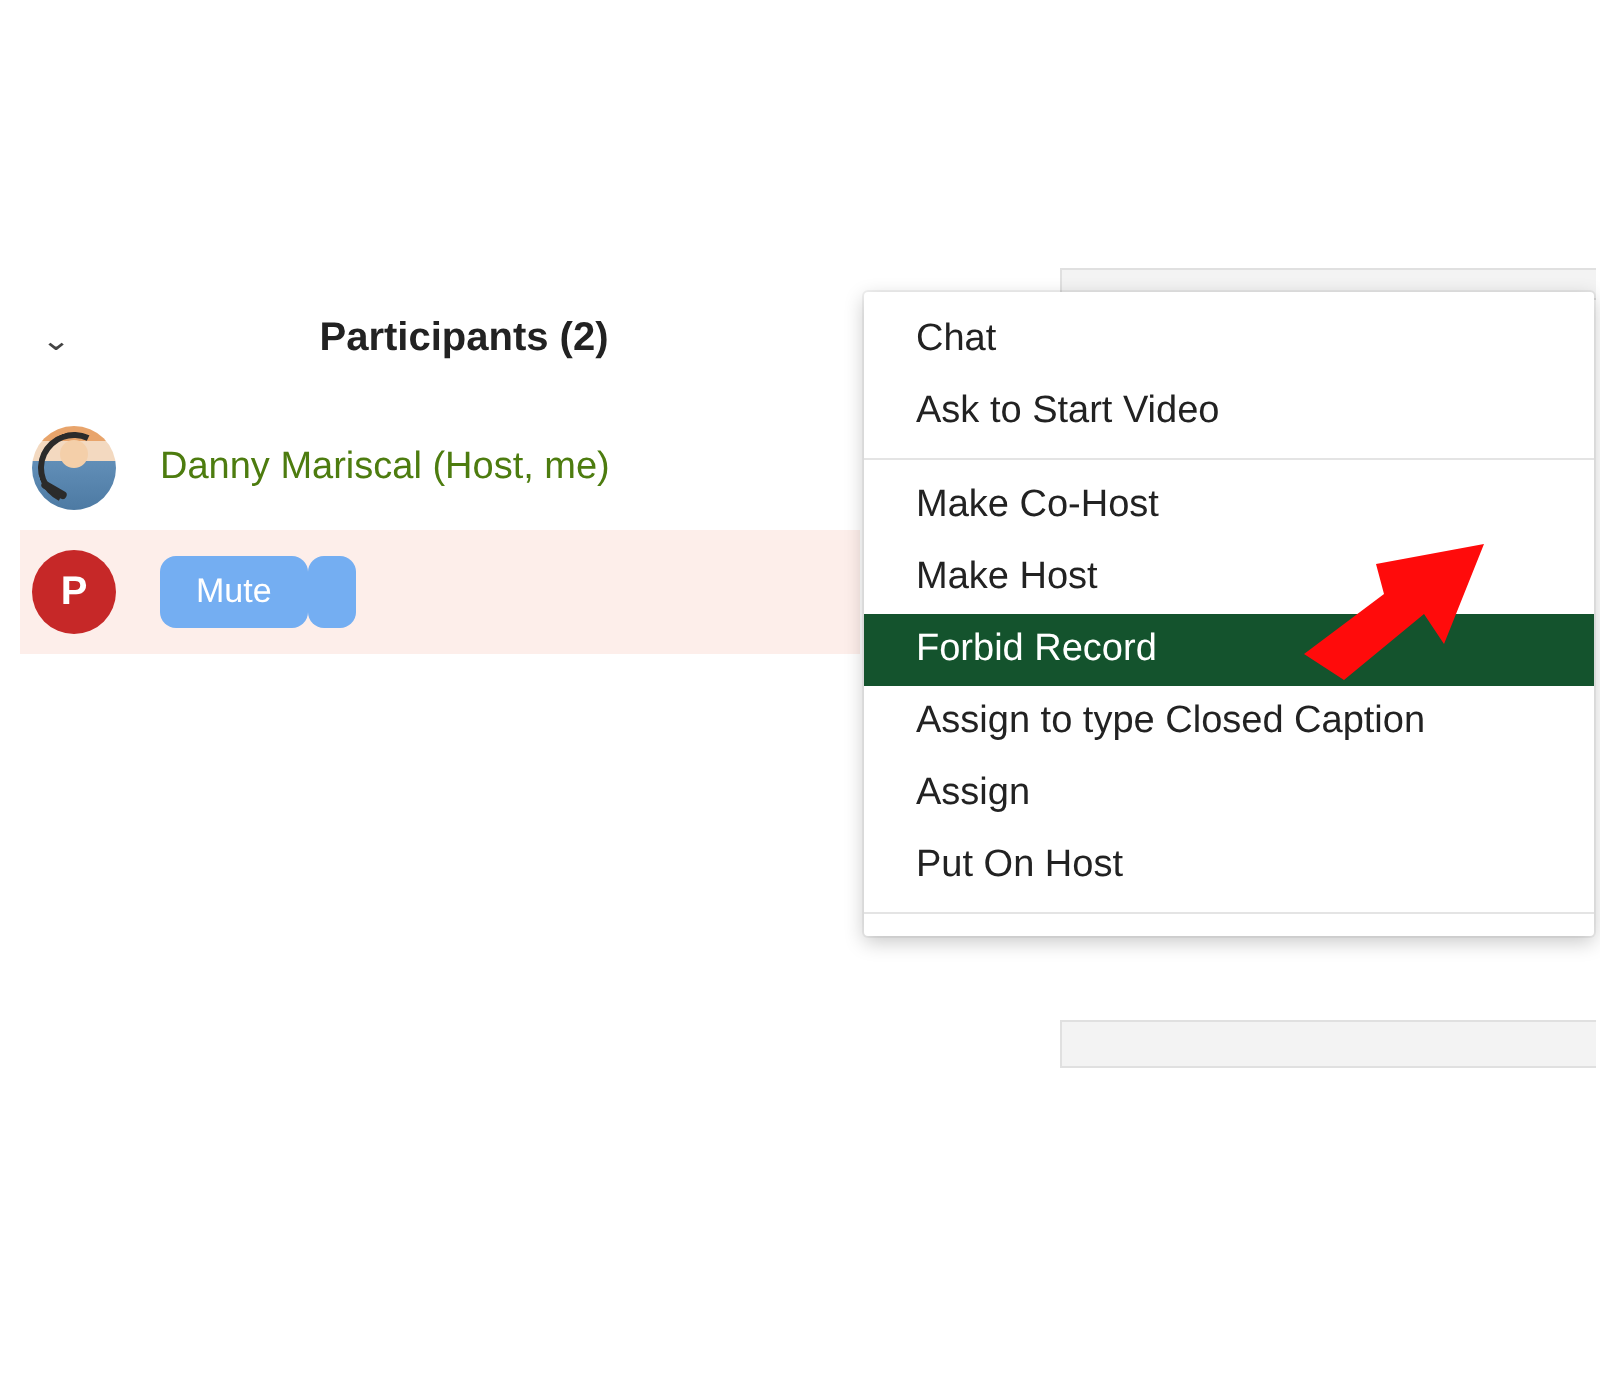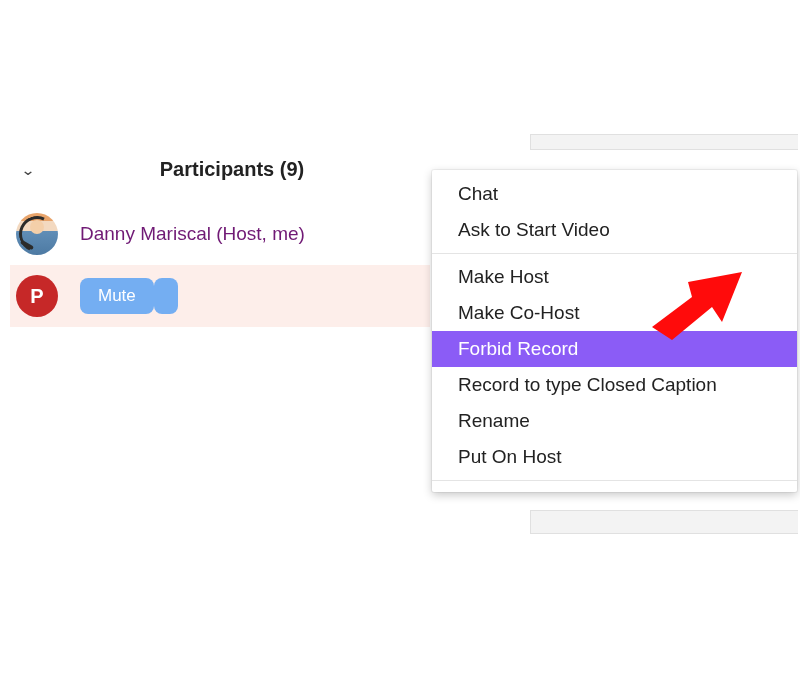--- a/index.html
+++ b/index.html
@@ -98,21 +98,21 @@
       background: #2b2b2b;
       border-radius: 3px;
       transform: rotate(30deg);
     }
     .avatar.letter {
       background: #c62828;
     }
     .row-label {
       flex: 1;
       font-size: 19px;
-      color: #701a75;
+      color: #4d7c0f;
     }
     .row-actions {
       display: flex;
       gap: 0;
       align-items: center;
     }
     .btn {
       background: #74aef2;
       color: #fff;
       border: none;
@@ -132,29 +132,28 @@
       position: absolute;
       left: 432px;
       top: 146px;
       width: 365px;
       background: #fff;
       border-radius: 2px;
       box-shadow: 0 3px 10px rgba(0,0,0,0.22), 0 0 0 1px rgba(0,0,0,0.05);
       padding: 6px 0;
       font-size: 19px;
       color: #222;
-      margin-top: 24px;
     }
     .menu-item {
       padding: 7px 26px;
       cursor: pointer;
       white-space: nowrap;
     }
     .menu-item.highlighted {
-      background: #8b5cf6;
+      background: #14532d;
       color: #fff;
     }
     .menu-sep {
       height: 1px;
       background: #e4e4e4;
       margin: 5px 0;
     }
     
     .arrow {
       position: absolute;
@@ -188,21 +187,21 @@
   </style>
 </head>
 <body>
 
 <div class="right-stripe"></div>
 <div class="right-stripe2"></div>
 
 <div class="panel">
   <div class="panel-header">
     <span class="chevron">⌄</span>
-    <span class="panel-title">Participants (9)</span>
+    <span class="panel-title">Participants (2)</span>
   </div>
 
   <div class="row">
     <div class="avatar photo">
       <span class="headset-arc"></span>
       <span class="headset-mic"></span>
     </div>
     <div class="row-label">Danny Mariscal (Host, me)</div>
   </div>
 
@@ -214,24 +213,24 @@
       <button class="btn">Mute</button>
       <button class="btn frag">.</button>
     </div>
   </div>
 </div>
 
 <div class="context-menu">
   <div class="menu-item">Chat</div>
   <div class="menu-item">Ask to Start Video</div>
   <div class="menu-sep"></div>
+  <div class="menu-item">Make Co-Host</div>
   <div class="menu-item">Make Host</div>
-  <div class="menu-item">Make Co-Host</div>
   <div class="menu-item highlighted">Forbid Record</div>
-  <div class="menu-item">Record to type Closed Caption</div>
-  <div class="menu-item">Rename</div>
+  <div class="menu-item">Assign to type Closed Caption</div>
+  <div class="menu-item">Assign</div>
   <div class="menu-item">Put On Host</div>
   <div class="menu-sep"></div>
 </div>
 
 <svg class="arrow" viewBox="0 0 90 70">
   <polygon points="0,55 40,25 36,10 90,0 70,50 60,35 20,68" fill="#ff0b0b"></polygon>
 </svg>
 
 </body></html>

